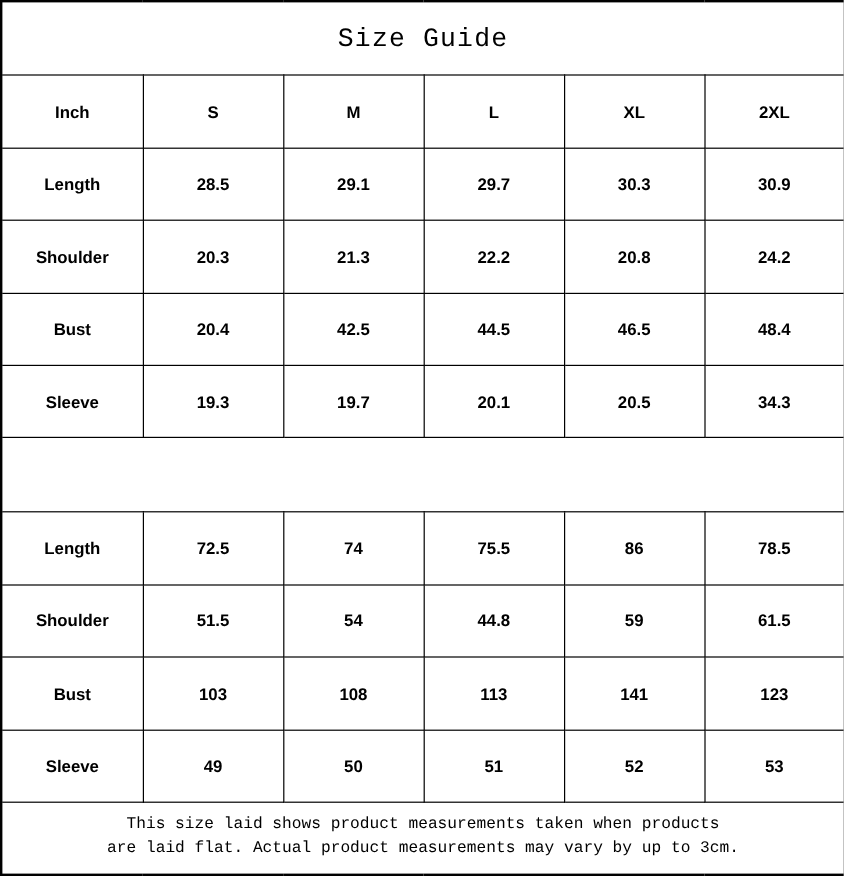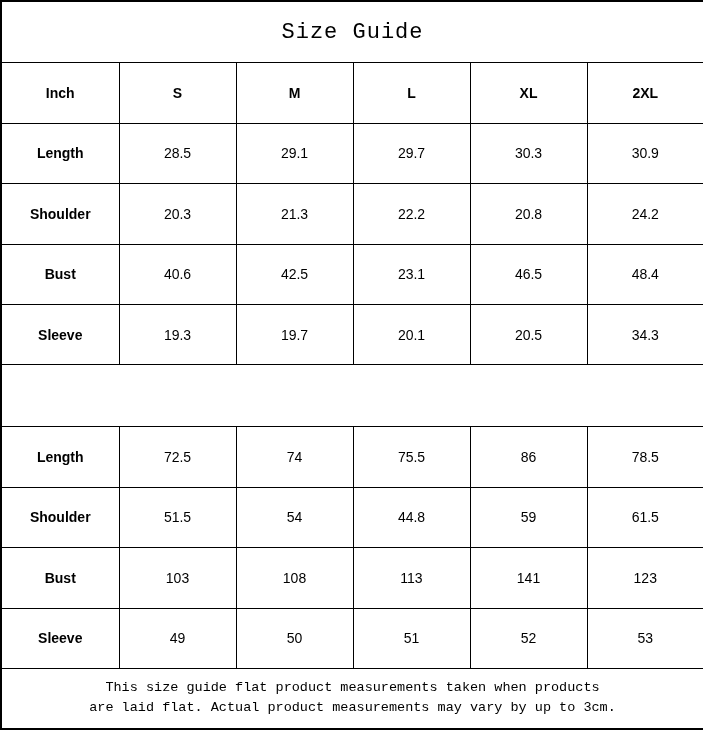--- a/index.html
+++ b/index.html
@@ -39,21 +39,21 @@
   }
   tr.grid-row { height: 56px; margin-top: 18px; }
   tr.gap-row { height: 57px; }
   td.hdr {
     font-family: "Liberation Sans", sans-serif;
     font-weight: bold;
     font-size: 14px;
   }
   td.val {
     font-family: "Liberation Sans", sans-serif;
-    font-weight: normal;
+    font-weight: bold;
     font-size: 14px;
   }
   tr.footer-row { height: 56px; }
   td.footer-cell {
     font-family: "Liberation Mono", "DejaVu Sans Mono", monospace;
     font-size: 13.5px;
     line-height: 20px;
     letter-spacing: 0px;
   }
 </style>
@@ -95,23 +95,23 @@
     <tr class="grid-row">
       <td class="hdr">Shoulder</td>
       <td class="val">20.3</td>
       <td class="val">21.3</td>
       <td class="val">22.2</td>
       <td class="val">20.8</td>
       <td class="val">24.2</td>
     </tr>
     <tr class="grid-row">
       <td class="hdr">Bust</td>
-      <td class="val">40.6</td>
+      <td class="val">20.4</td>
       <td class="val">42.5</td>
-      <td class="val">23.1</td>
+      <td class="val">44.5</td>
       <td class="val">46.5</td>
       <td class="val">48.4</td>
     </tr>
     <tr class="grid-row">
       <td class="hdr">Sleeve</td>
       <td class="val">19.3</td>
       <td class="val">19.7</td>
       <td class="val">20.1</td>
       <td class="val">20.5</td>
       <td class="val">34.3</td>
@@ -149,19 +149,19 @@
       <td class="hdr">Sleeve</td>
       <td class="val">49</td>
       <td class="val">50</td>
       <td class="val">51</td>
       <td class="val">52</td>
       <td class="val">53</td>
     </tr>
 
     <tr class="footer-row">
       <td colspan="6" class="footer-cell">
-        <div>This size guide flat product measurements taken when products</div>
+        <div>This size laid shows product measurements taken when products</div>
         <div>are laid flat. Actual product measurements may vary by up to 3cm.</div>
       </td>
     </tr>
   </tbody>
     </table>
 </div>
 
 </body></html>

